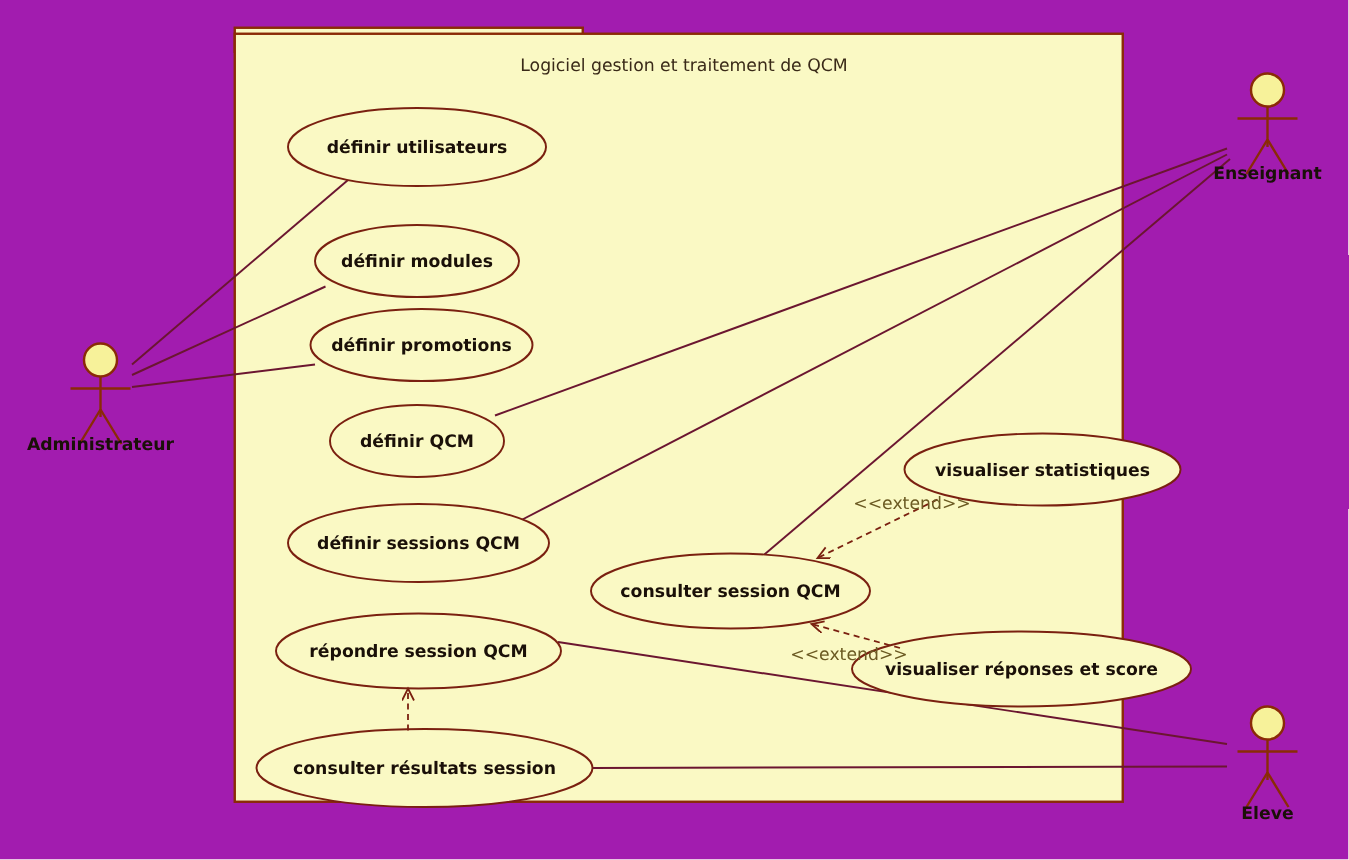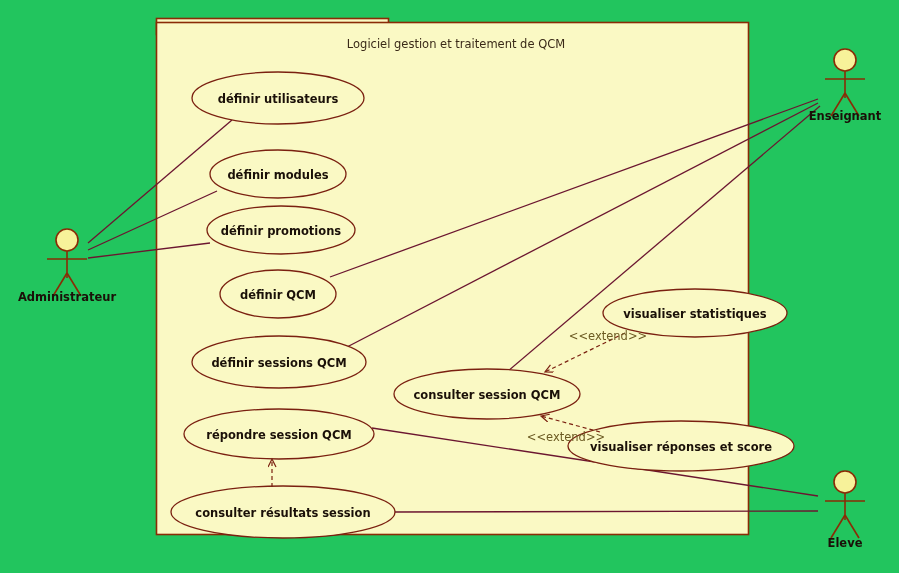--- a/index.html
+++ b/index.html
@@ -8,21 +8,21 @@
     padding: 0;
     background: #ffffff;
   }
   body {
     font-family: "DejaVu Sans", "Liberation Sans", sans-serif;
   }
   #diagram-root {
     position: relative;
     width: 899px;
     height: 573px;
-    background: #22c55e;
+    background: #a21caf;
     overflow: hidden;
   }
   #uml-svg {
     position: absolute;
     left: 0;
     top: 0;
     width: 899px;
     height: 573px;
     display: block;
   }

